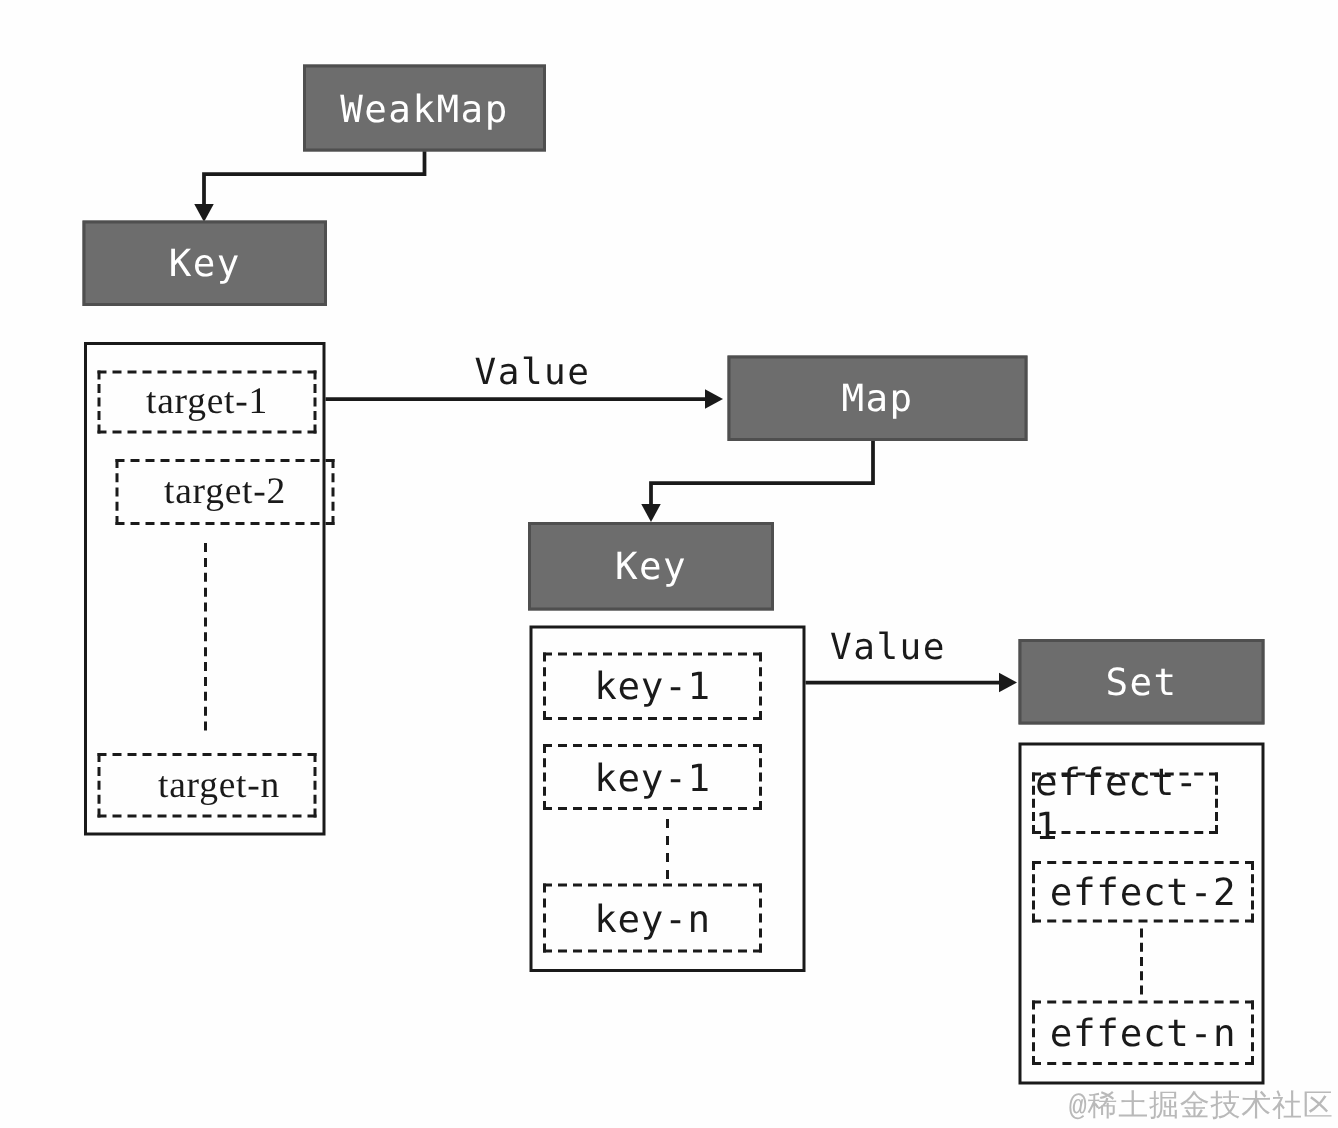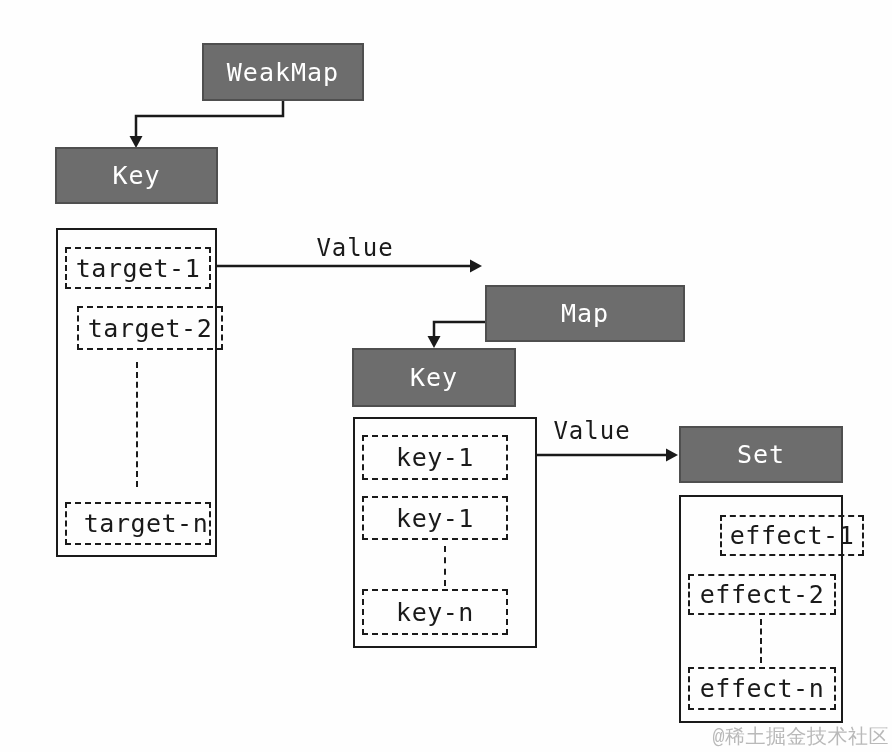--- a/index.html
+++ b/index.html
@@ -87,43 +87,43 @@
     font-size: 20px;
     color: var(--watermark);
     right: 3px;
     top: 723px;
     letter-spacing: 0.5px;
   }
 
   
   #node-weakmap { left: 202px; top: 27px;  width: 162px; height: 58px; margin-top: 16px; }
   #node-key-outer { left: 55px; top: 147px; width: 163px; height: 57px; }
-  #node-map { left: 485px; top: 237px; width: 200px; height: 57px; margin-top: 48px; }
+  #node-map { left: 485px; top: 237px; width: 200px; height: 57px; }
   #node-key-inner { left: 352px; top: 348px; width: 164px; height: 59px; }
   #node-set { left: 679px; top: 426px; width: 164px; height: 57px; }
 
   
-  #targets-container { left: 56px; top: 228px; width: 161px; height: 329px; }
+  #targets-container { left: 56px; top: 228px; width: 161px; height: 329px; font-family: Liberation Serif, serif; }
   #keys-container    { left: 353px; top: 417px; width: 184px; height: 231px; }
   #effects-container { left: 679px; top: 495px; width: 164px; height: 228px; }
 
   
   #target-1 { left: 7px; top: 17px; width: 146px; height: 42px; }
   #target-2 { left: 19px; top: 76px; width: 146px; height: 44px; }
   #targets-vdash { top: 132px; height: 125px; }
   #target-n { left: 7px; top: 272px; width: 146px; height: 43px; padding-left: 16px; }
 
   
   #key-1 { left: 7px; top: 16px; width: 146px; height: 45px; }
   #key-2 { left: 7px; top: 77px; width: 146px; height: 44px; }
   #keys-vdash { top: 127px; height: 40px; }
   #key-n { left: 7px; top: 170px; width: 146px; height: 46px; }
 
   
-  #effect-1 { left: 7px; top: 18px; width: 144px; height: 41px; margin-left: 32px; }
+  #effect-1 { left: 7px; top: 18px; width: 124px; height: 41px; }
   #effect-2 { left: 7px; top: 77px; width: 148px; height: 41px; }
   #effects-vdash { top: 122px; height: 44px; }
   #effect-n { left: 7px; top: 170px; width: 148px; height: 43px; }
 
   
   #value-label-1 { left: 300px; top: 234px; }
   #value-label-2 { left: 537px; top: 417px; }
   #dependency-label { left: 679px; top: 386px; width: 164px; }
 </style>
 </head>

